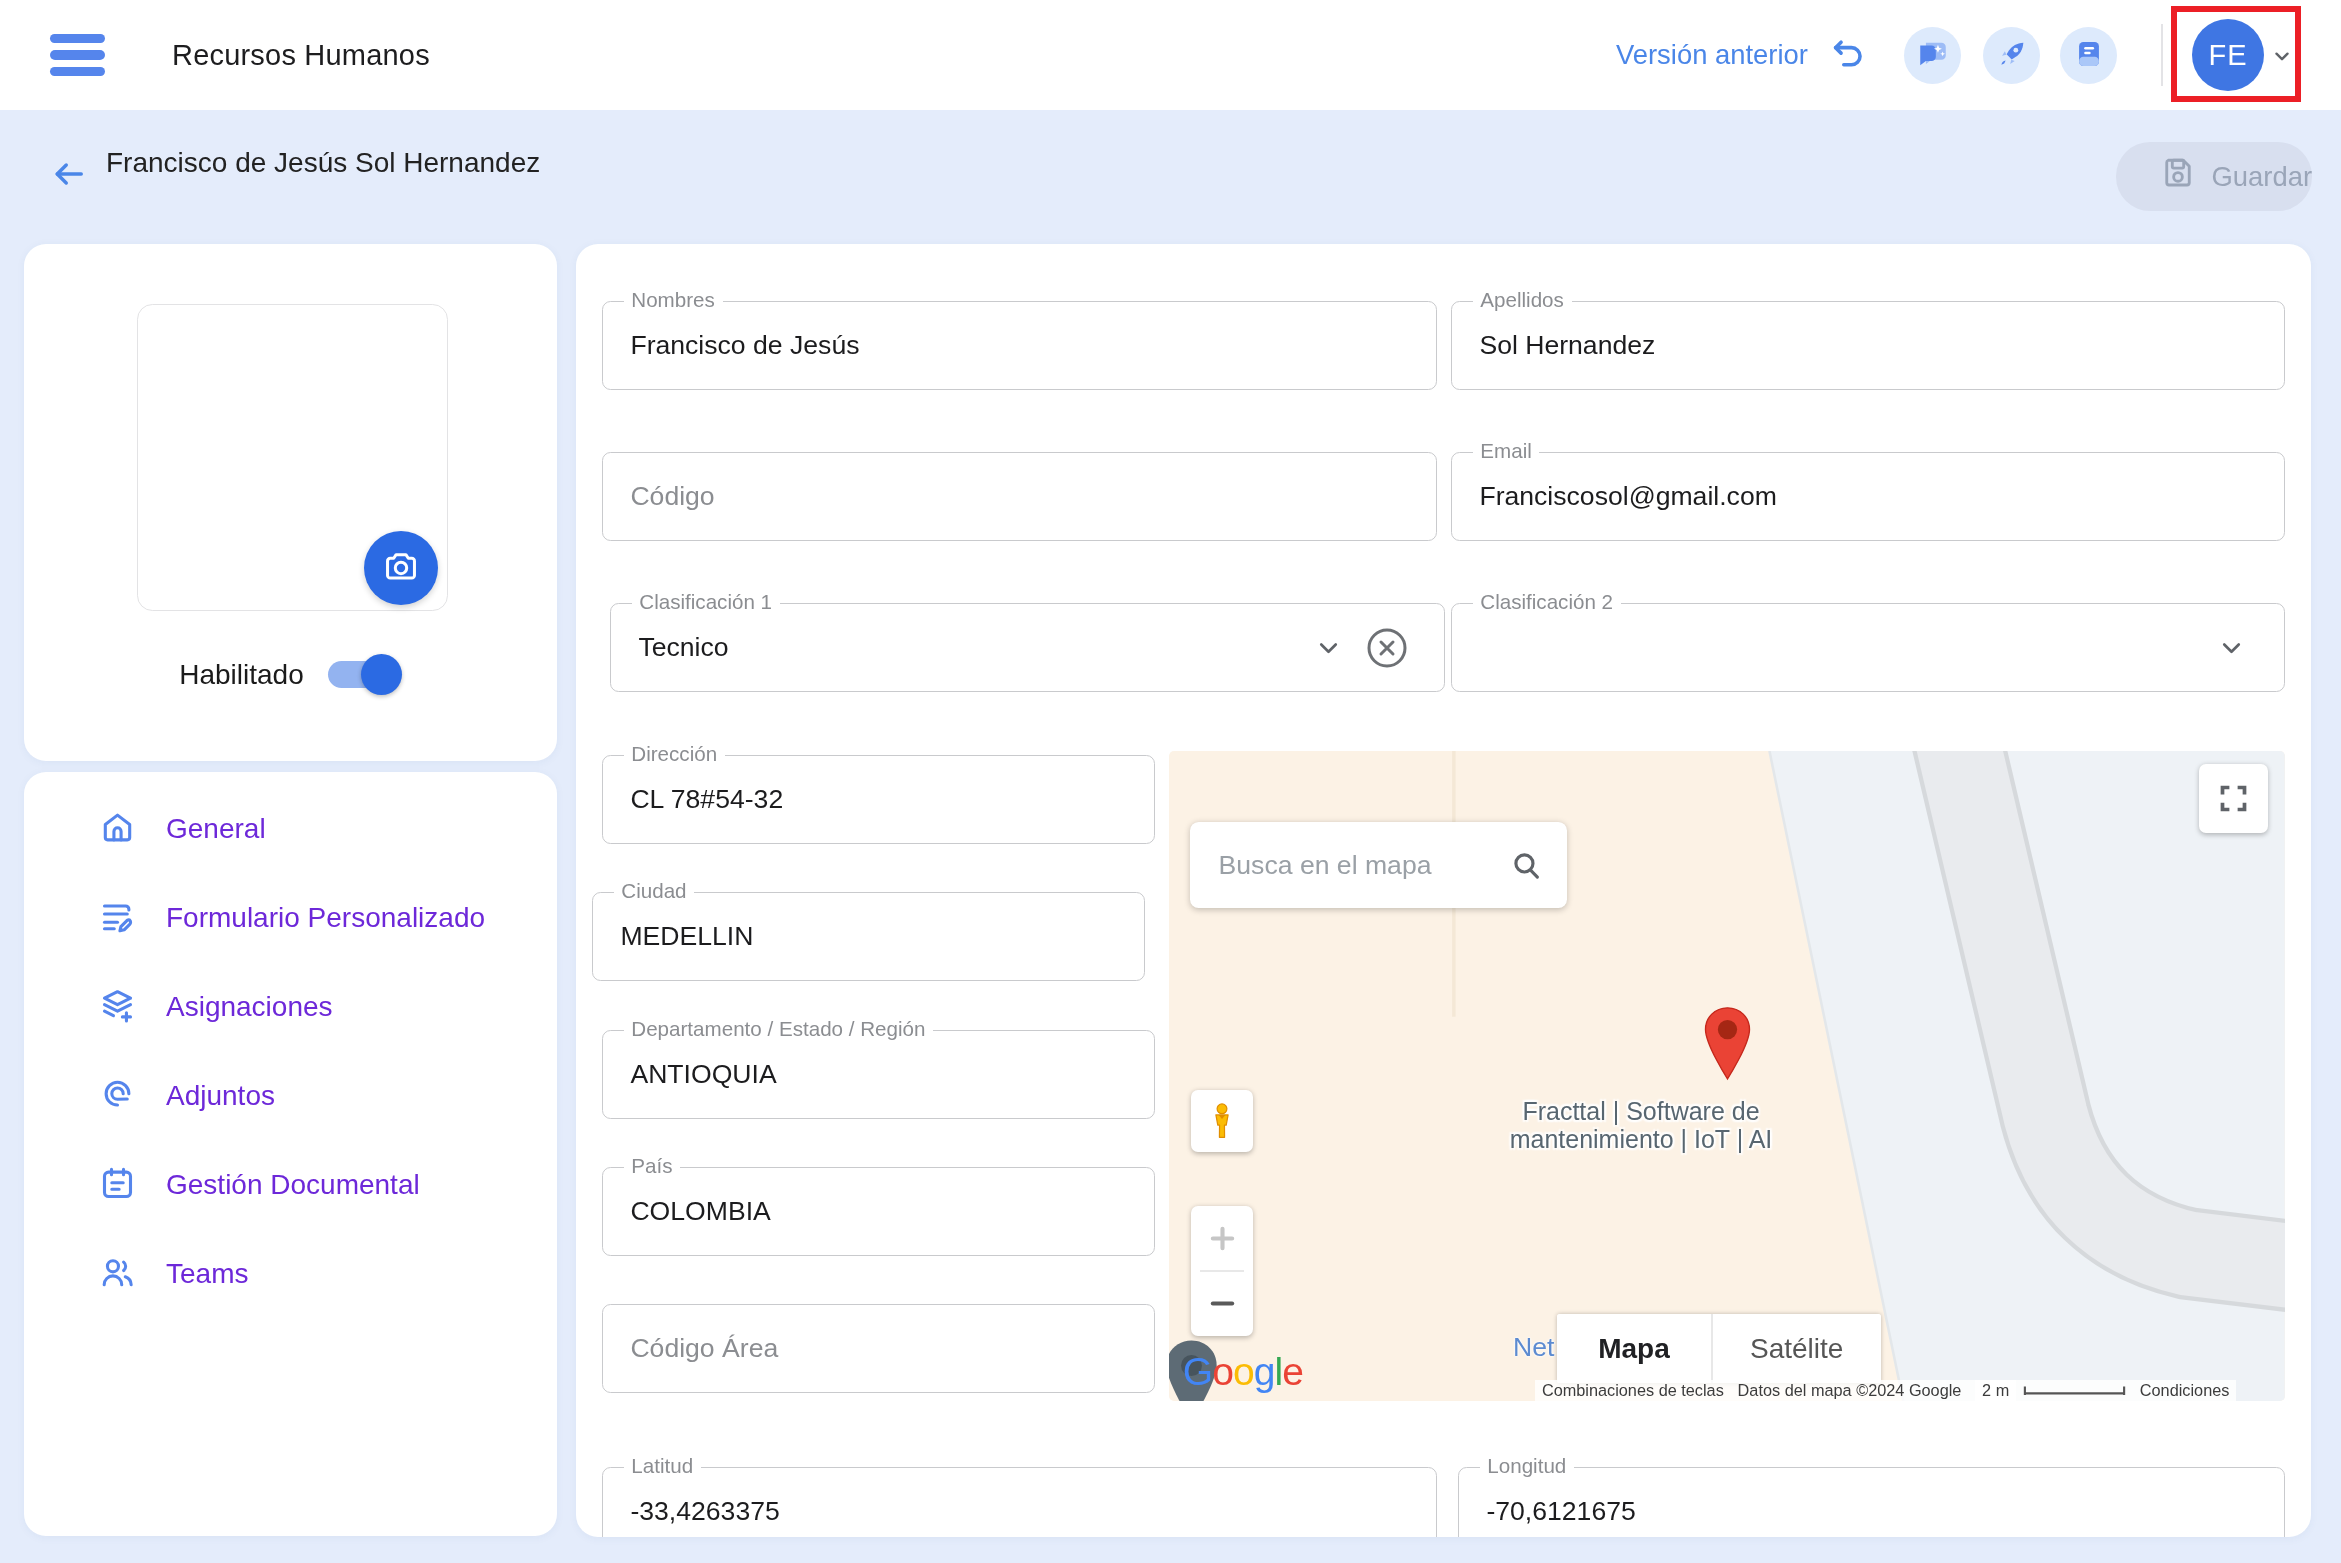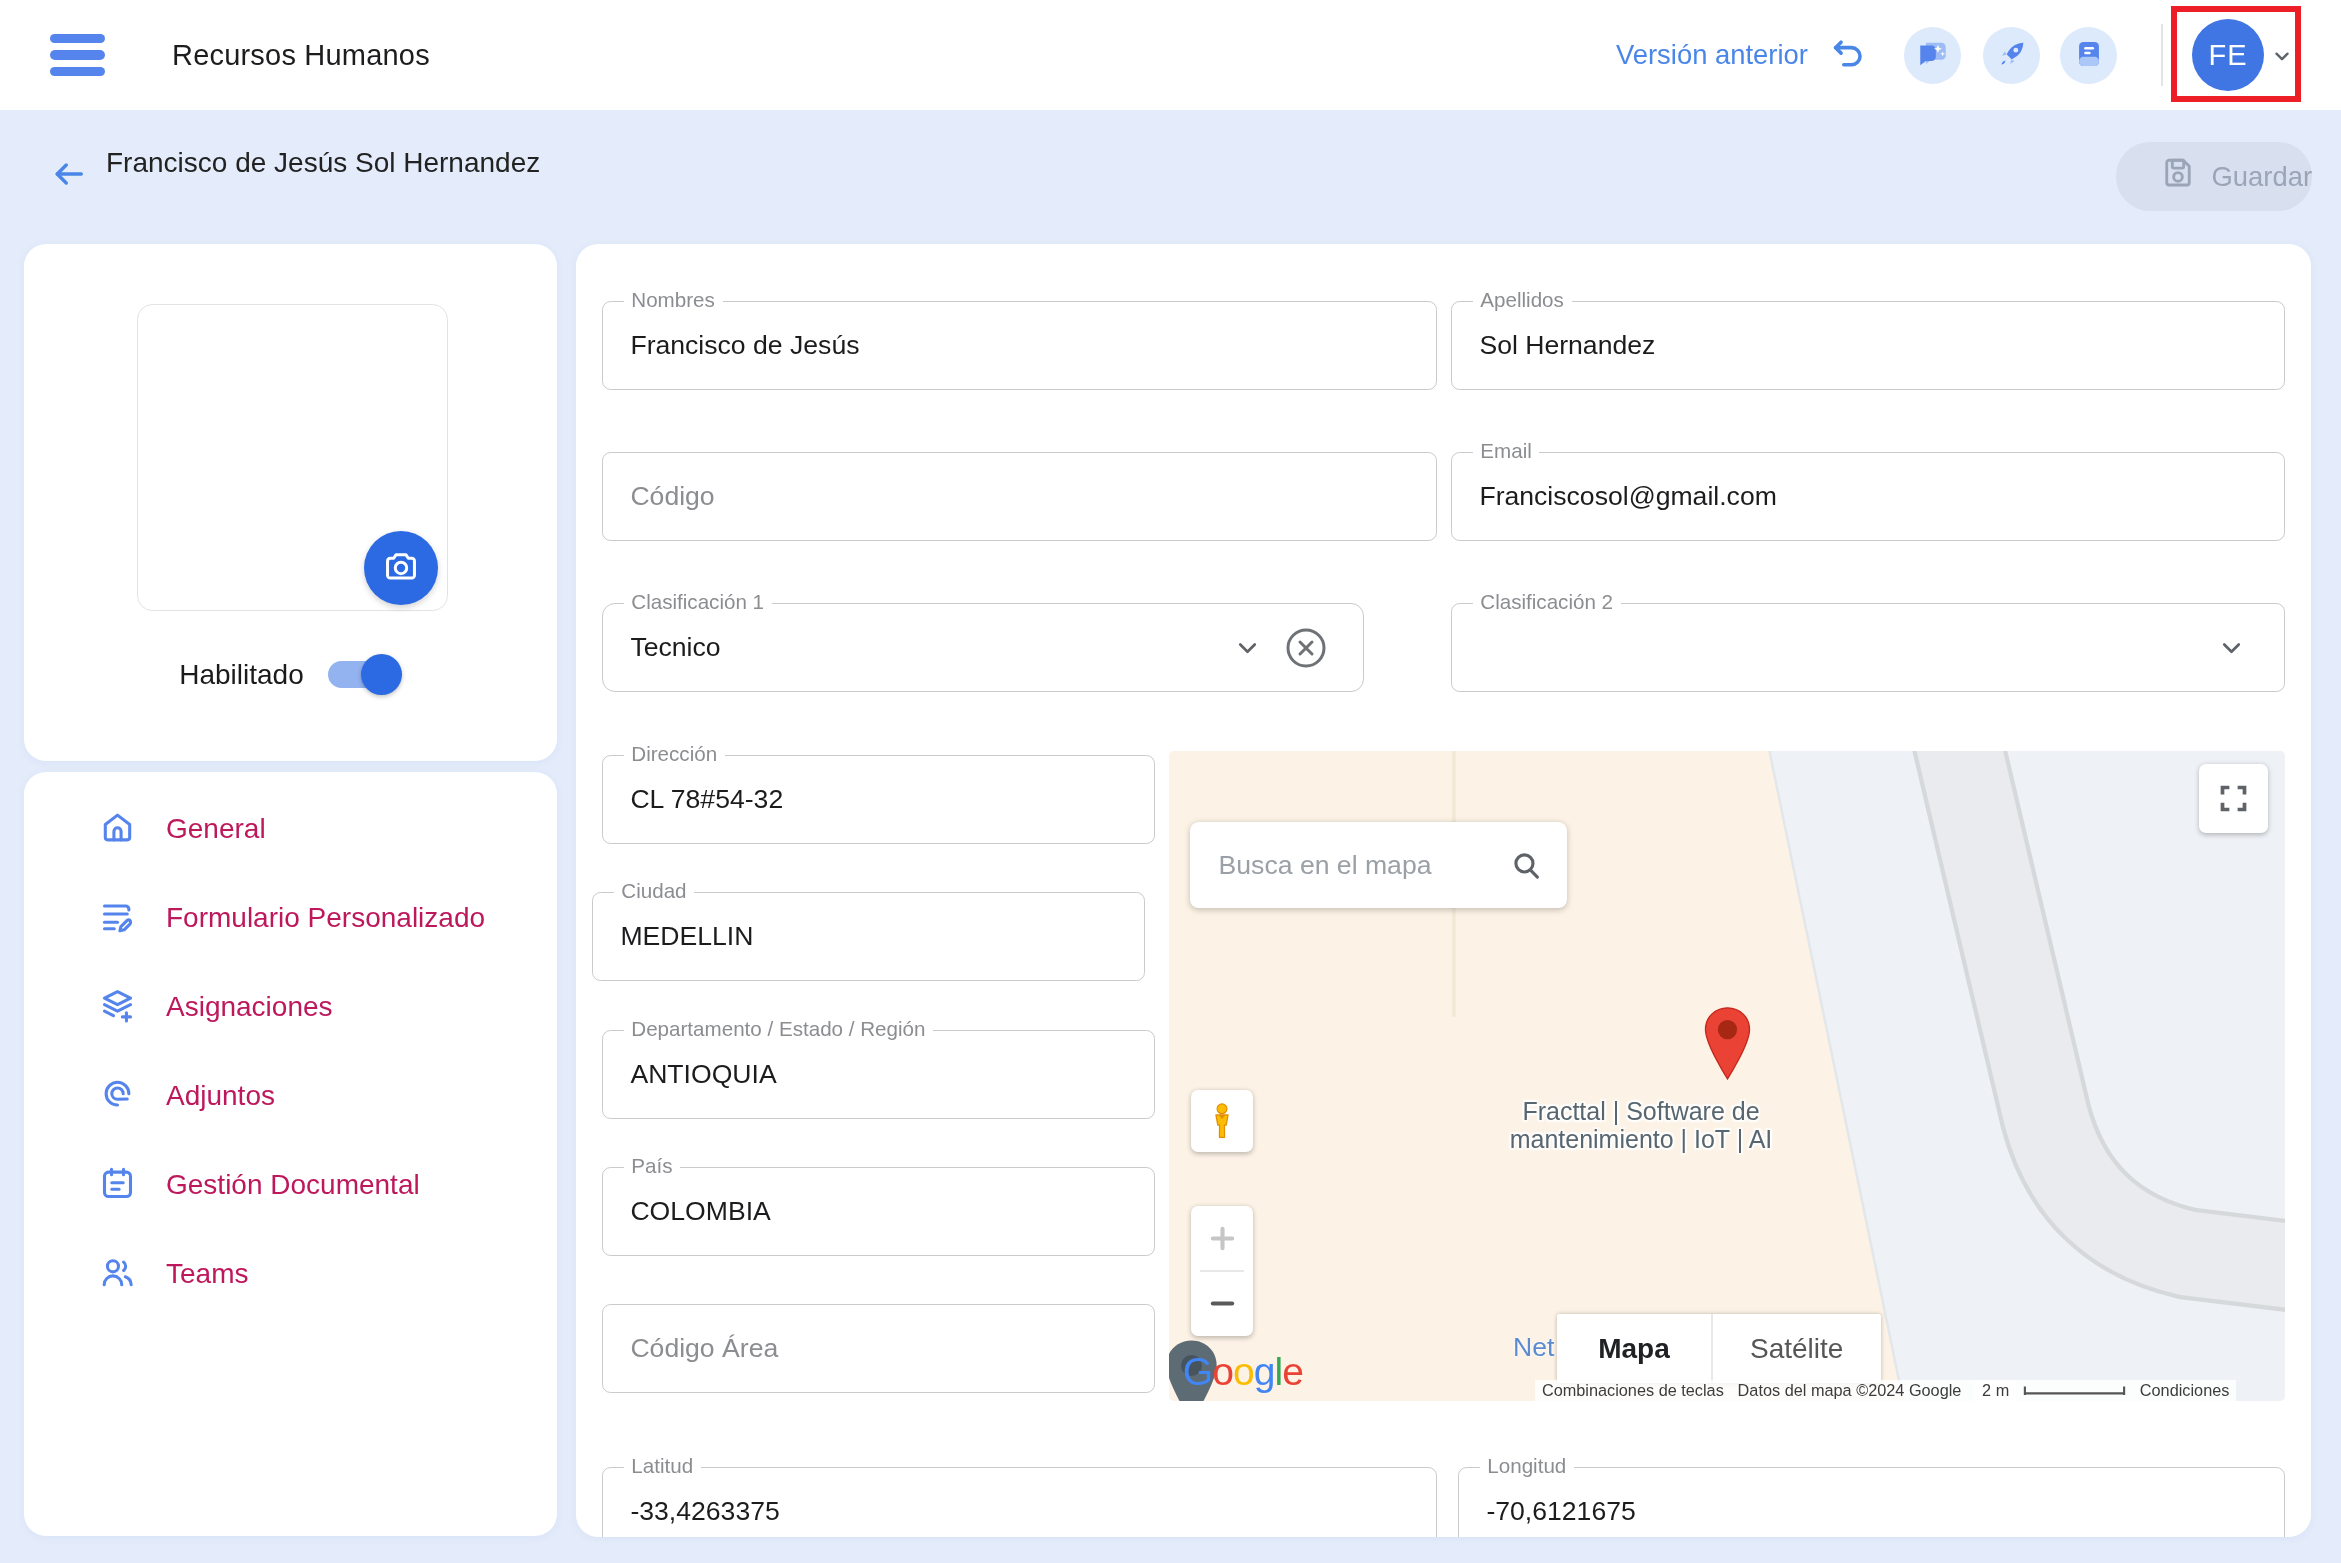--- a/index.html
+++ b/index.html
@@ -25,21 +25,21 @@
   .photo-ph{position:absolute;left:113px;top:60px;width:309px;height:305px;border:1.7px solid #e3e3e5;border-radius:15.4px;background:#fff;}
   .cam-btn{position:absolute;left:340px;top:287px;width:74px;height:74px;border-radius:50%;background:#2b6ae3;display:flex;align-items:center;justify-content:center;box-shadow:0 2.6px 6.9px rgba(0,0,0,.18);cursor:pointer;}
   .hab-row{position:absolute;left:0;top:410px;width:533px;display:flex;align-items:center;justify-content:center;gap:24px;}
   .hab-label{font-size:28px;color:#1b1b1b;}
   .switch{position:relative;width:74px;height:41px;cursor:pointer;}
   .switch .track{position:absolute;left:0;top:6.9px;width:69px;height:27.4px;border-radius:13.7px;background:#93b3f0;}
   .switch .knob{position:absolute;left:33px;top:0;width:41px;height:41px;border-radius:50%;background:#2b6ae3;box-shadow:0 1.7px 4.3px rgba(0,0,0,.25);}
   
   .menu{position:absolute;left:0;top:0;width:533px;padding-top:12px;}
   .mitem{height:89px;display:flex;align-items:center;gap:29px;padding-left:74px;cursor:pointer;}
-  .mitem .lbl{font-size:28px;color:#be185d;}
+  .mitem .lbl{font-size:28px;color:#6d28d9;}
   
   .field{position:absolute;height:89px;border:1.7px solid #c9cacd;border-radius:8.6px;background:#fff;box-sizing:border-box;display:flex;align-items:center;}
   .flabel{position:absolute;left:20.6px;top:-13.7px;background:#fff;padding:0 7.7px;font-size:20.6px;color:#8b8d91;white-space:nowrap;}
   .fval{font-size:26.6px;color:#1c1c1e;padding-left:27.4px;white-space:nowrap;}
   .fval.ph{color:#8b8d91;}
   .fend{position:absolute;top:0;height:100%;display:flex;align-items:center;}
   
   .map{position:absolute;left:593px;top:507px;width:1116px;height:650px;background:#fcf2e5;border-radius:5.1px;overflow:hidden;}
   .msearch{position:absolute;left:20.6px;top:24px;width:377px;height:86px;background:#fff;border-radius:8.6px;box-shadow:0 1.7px 6px rgba(0,0,0,.22);display:flex;align-items:center;margin-top:47px;}
   .msearch .ph{font-size:26.6px;color:#9aa0a6;padding-left:29px;flex:1;}
@@ -232,21 +232,21 @@
     </div>
 
     <div class="field" style="left:26px;top:208px;width:835px;">
       <span class="fval ph">Código</span>
     </div>
     <div class="field" style="left:875px;top:208px;width:834px;">
       <span class="flabel">Email</span>
       <span class="fval">Franciscosol@gmail.com</span>
     </div>
 
-    <div class="field" style="left:26px;top:359px;width:762px;border-radius:13px;">
+    <div class="field" style="left:34px;top:359px;width:835px;">
       <span class="flabel">Clasificación 1</span>
       <span class="fval">Tecnico</span>
       <span class="fend" style="right:101px;">
         <svg width="29" height="29" viewBox="0 0 24 24" fill="none" stroke="#5f6368" stroke-width="2.2" stroke-linecap="round" stroke-linejoin="round">
             <path d="M6 9.5l6 6 6-6"></path>
           </svg>
       </span>
       <span class="fend" style="right:33px;">
         <svg width="48" height="48" viewBox="0 0 24 24" fill="none" stroke="#6e7175" stroke-width="1.5" stroke-linecap="round">
           <circle cx="12" cy="12" r="9"></circle>

